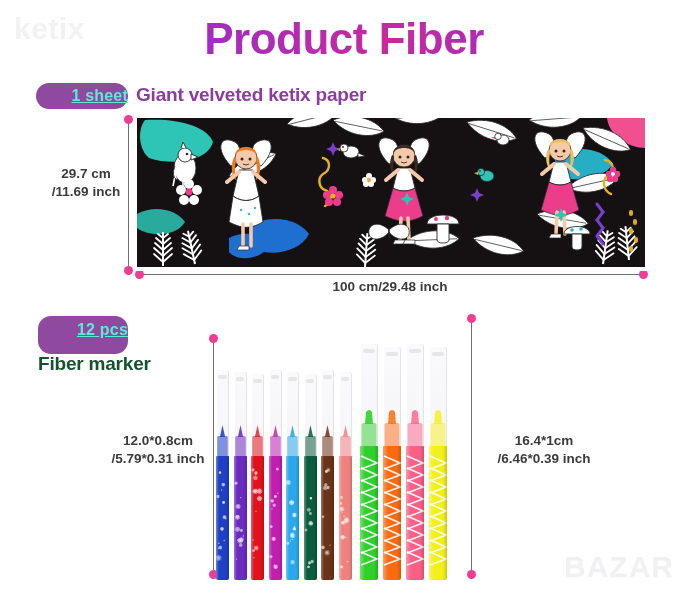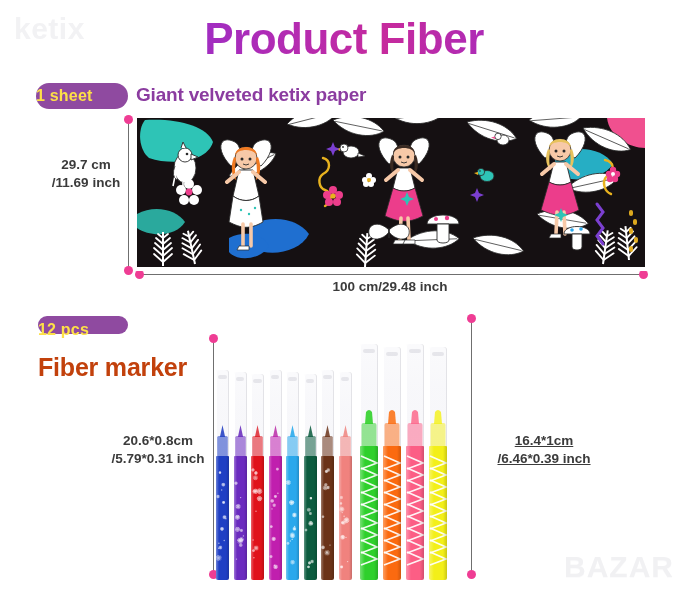--- a/index.html
+++ b/index.html
@@ -55,25 +55,26 @@
     -webkit-background-clip: text;
     background-clip: text;
     color: transparent;
     -webkit-text-fill-color: transparent;
   }
 
   
   .badge {
     display: inline-block;
     background: #8f4aa0;
-    color: #fde047;
+    color: #5eead4;
     border-radius: 13px;
     font-weight: 800;
     letter-spacing: 0.2px;
-    text-align: left;
+    text-align: right;
+    text-decoration: underline;
   }
   .badge-sheet {
     position: absolute;
     left: 36px;
     top: 83px;
     width: 92px;
     height: 26px;
     line-height: 26px;
     font-size: 16px;
   }
@@ -84,48 +85,48 @@
     font-size: 19px;
     font-weight: 800;
     color: #8b3ca0;
     letter-spacing: -0.2px;
   }
   .badge-pcs {
     position: absolute;
     left: 38px;
     top: 316px;
     width: 90px;
-    height: 18px;
+    height: 38px;
     line-height: 27px;
     font-size: 16px;
   }
   .label-marker {
     position: absolute;
     left: 38px;
     top: 353px;
-    font-size: 25px;
+    font-size: 19px;
     font-weight: 800;
-    color: #c2410c;
+    color: #14532d;
     letter-spacing: -0.2px;
   }
 
   
   .dim {
     position: absolute;
     color: #3b3b3b;
     font-size: 13.5px;
     font-weight: 700;
     line-height: 1.32;
     white-space: pre-line;
     text-align: center;
   }
-  .dim-poster-h { left: 34px;  top: 156px; width: 104px; text-align: center; }
+  .dim-poster-h { left: 34px;  top: 165px; width: 104px; text-align: center; }
   .dim-poster-w { left: 300px; top: 278px; width: 180px; }
   .dim-thin     { left: 92px;  top: 432px; width: 132px; }
-  .dim-thick    { left: 478px; top: 432px; width: 132px; text-decoration: underline; }
+  .dim-thick    { left: 478px; top: 432px; width: 132px; }
 
   
   .guide-line { position: absolute; background: #6f6f6f; }
   .guide-v { width: 1px; }
   .guide-h { height: 1px; }
   .dot {
     position: absolute;
     width: 9px;
     height: 9px;
     border-radius: 50%;
@@ -438,21 +439,21 @@
     </g>
   </svg>
 </div>
 
 <div class="badge badge-pcs">12 pcs</div>
 <div class="label-marker">Fiber marker</div>
 
 <div class="guide-line guide-v" style="left:213px; top:341px; height:232px;"></div>
 <div class="dot" style="left:209px; top:334px;"></div>
 <div class="dot" style="left:209px; top:570px;"></div>
-<div class="dim dim-thin">20.6*0.8cm
+<div class="dim dim-thin">12.0*0.8cm
 /5.79*0.31 inch</div>
 
 <div class="guide-line guide-v" style="left:471px; top:321px; height:252px;"></div>
 <div class="dot" style="left:467px; top:314px;"></div>
 <div class="dot" style="left:467px; top:570px;"></div>
 <div class="dim dim-thick">16.4*1cm
 /6.46*0.39 inch</div>
 
 <div class="markers" id="markers">
     <div class="pen" style="left: 0px; width: 13px; height: 214px;">

